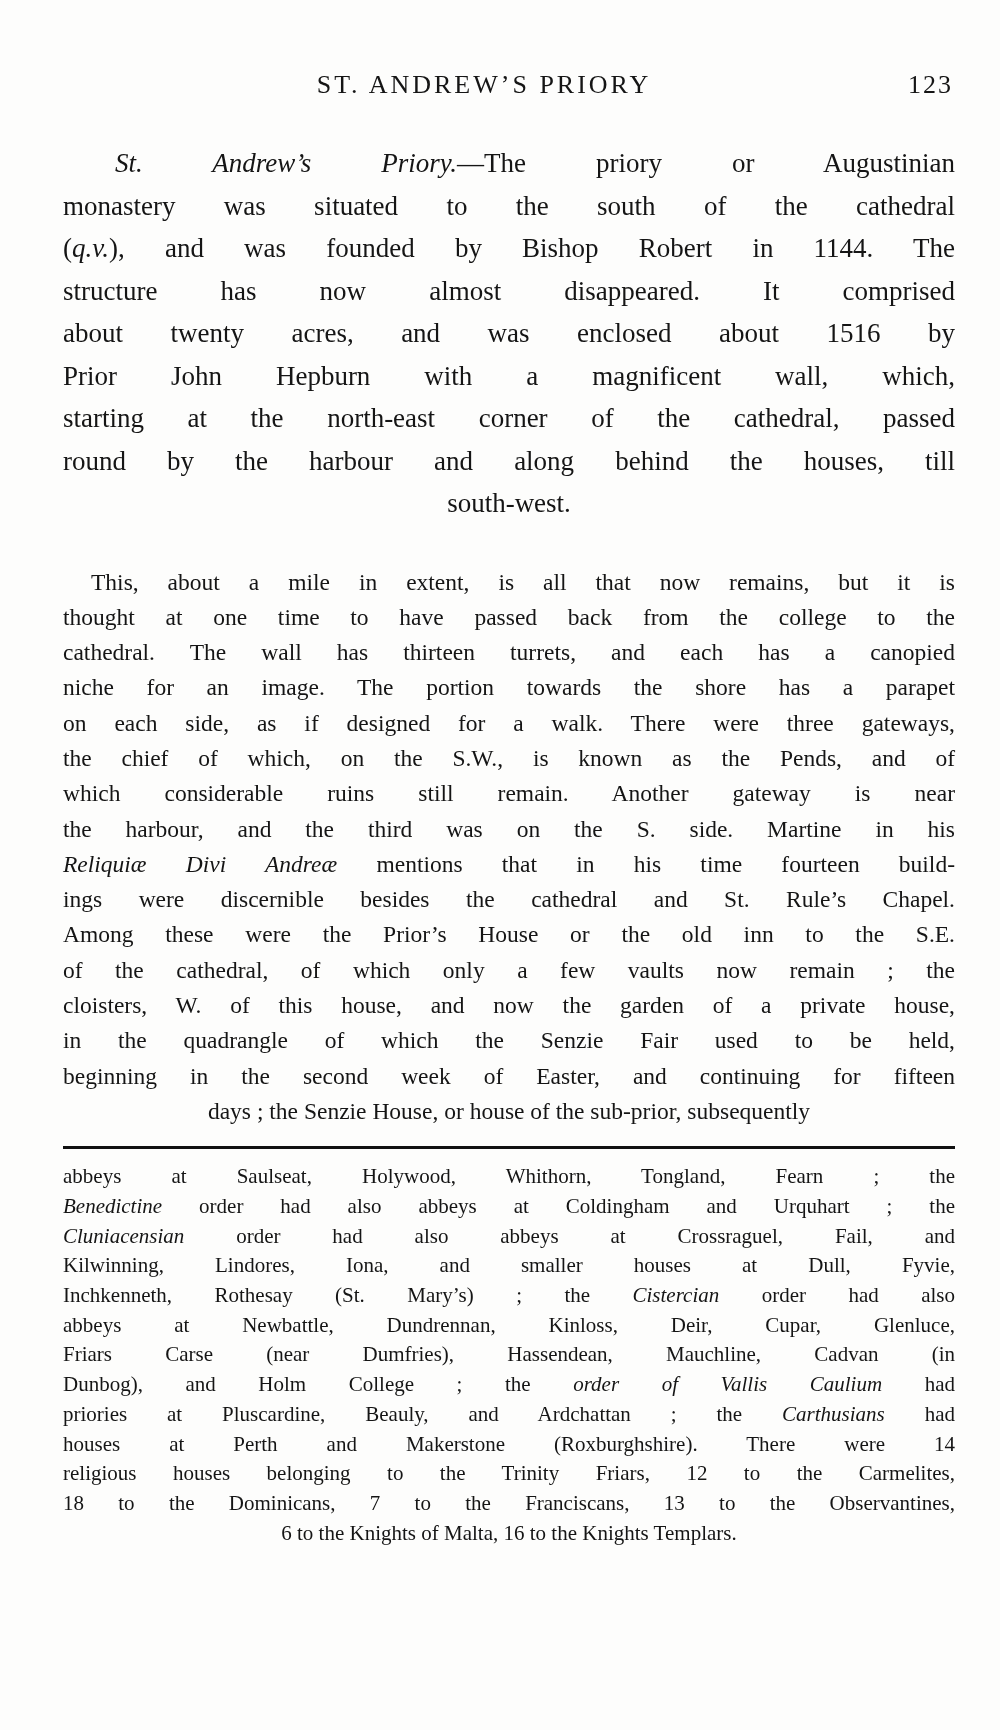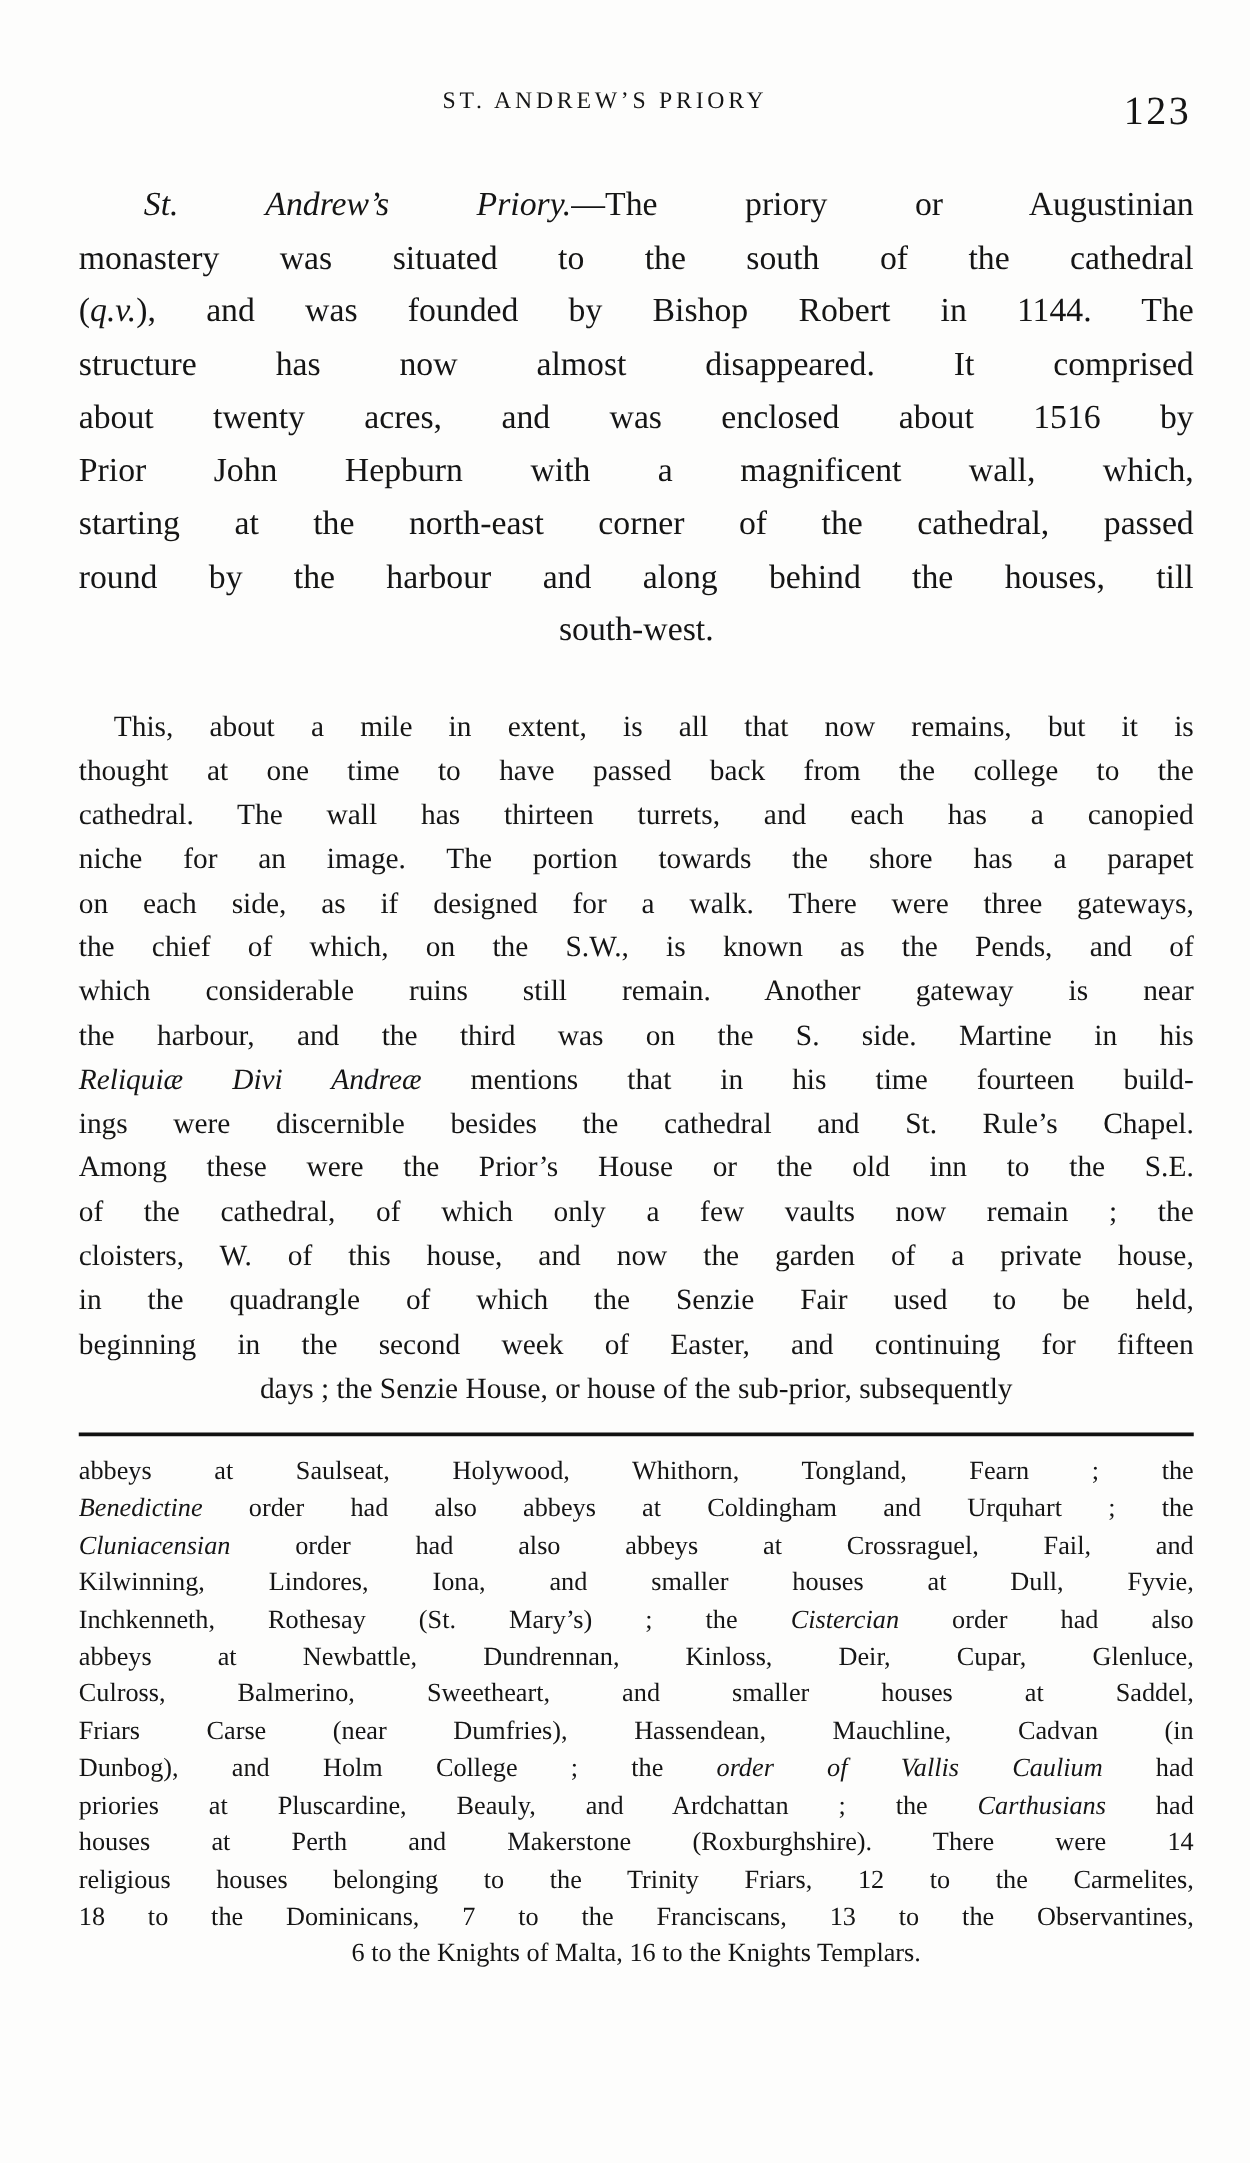--- a/index.html
+++ b/index.html
@@ -12,23 +12,23 @@
   }
   .page {
     box-sizing: border-box;
     width: 1000px; height: 1730px;
     padding: 70px 45px 0 63px;
   }
   .header { position: relative; height: 34px; margin-bottom: 38px; }
   .title {
     position: absolute; left: 50%;
     transform: translateX(-50%) translateX(-25px);
-    font-size: 19px; letter-spacing: 3px; white-space: nowrap;
+    font-size: 26px; letter-spacing: 3px; white-space: nowrap;
   }
-  .pagenum { position: absolute; right: 2px; font-size: 32px; letter-spacing: 2px; }
+  .pagenum { position: absolute; right: 2px; font-size: 26px; letter-spacing: 2px; }
 
   .para .line {
     text-align: justify;
     text-align-last: justify;
     -moz-text-align-last: justify;
   }
   .para .line.last {
     text-align: center;
     text-align-last: auto;
     -moz-text-align-last: auto;
@@ -83,21 +83,20 @@
 
   <div class="rule"></div>
 
   <div class="para fn">
       <div class="line"><span>abbeys at Saulseat, Holywood, Whithorn, Tongland, Fearn ; the</span></div>
       <div class="line"><span class="it">Benedictine</span><span> order had also abbeys at Coldingham and Urquhart ; the</span></div>
       <div class="line"><span class="it">Cluniacensian</span><span> order had also abbeys at Crossraguel, Fail, and</span></div>
       <div class="line"><span>Kilwinning, Lindores, Iona, and smaller houses at Dull, Fyvie,</span></div>
       <div class="line"><span>Inchkenneth, Rothesay (St. Mary’s) ; the </span><span class="it">Cistercian</span><span> order had also</span></div>
       <div class="line"><span>abbeys at Newbattle, Dundrennan, Kinloss, Deir, Cupar, Glenluce,</span></div>
-      <div class="line"><span>Culross, Balmerino, Sweetheart, and smaller houses at Saddel,</span></div>
       <div class="line"><span>Friars Carse (near Dumfries), Hassendean, Mauchline, Cadvan (in</span></div>
       <div class="line"><span>Dunbog), and Holm College ; the </span><span class="it">order of Vallis Caulium</span><span> had</span></div>
       <div class="line"><span>priories at Pluscardine, Beauly, and Ardchattan ; the </span><span class="it">Carthusians</span><span> had</span></div>
       <div class="line"><span>houses at Perth and Makerstone (Roxburghshire). There were 14</span></div>
       <div class="line"><span>religious houses belonging to the Trinity Friars, 12 to the Carmelites,</span></div>
       <div class="line"><span>18 to the Dominicans, 7 to the Franciscans, 13 to the Observantines,</span></div>
       <div class="line last"><span>6 to the Knights of Malta, 16 to the Knights Templars.</span></div>
     </div>
 </div>
 

